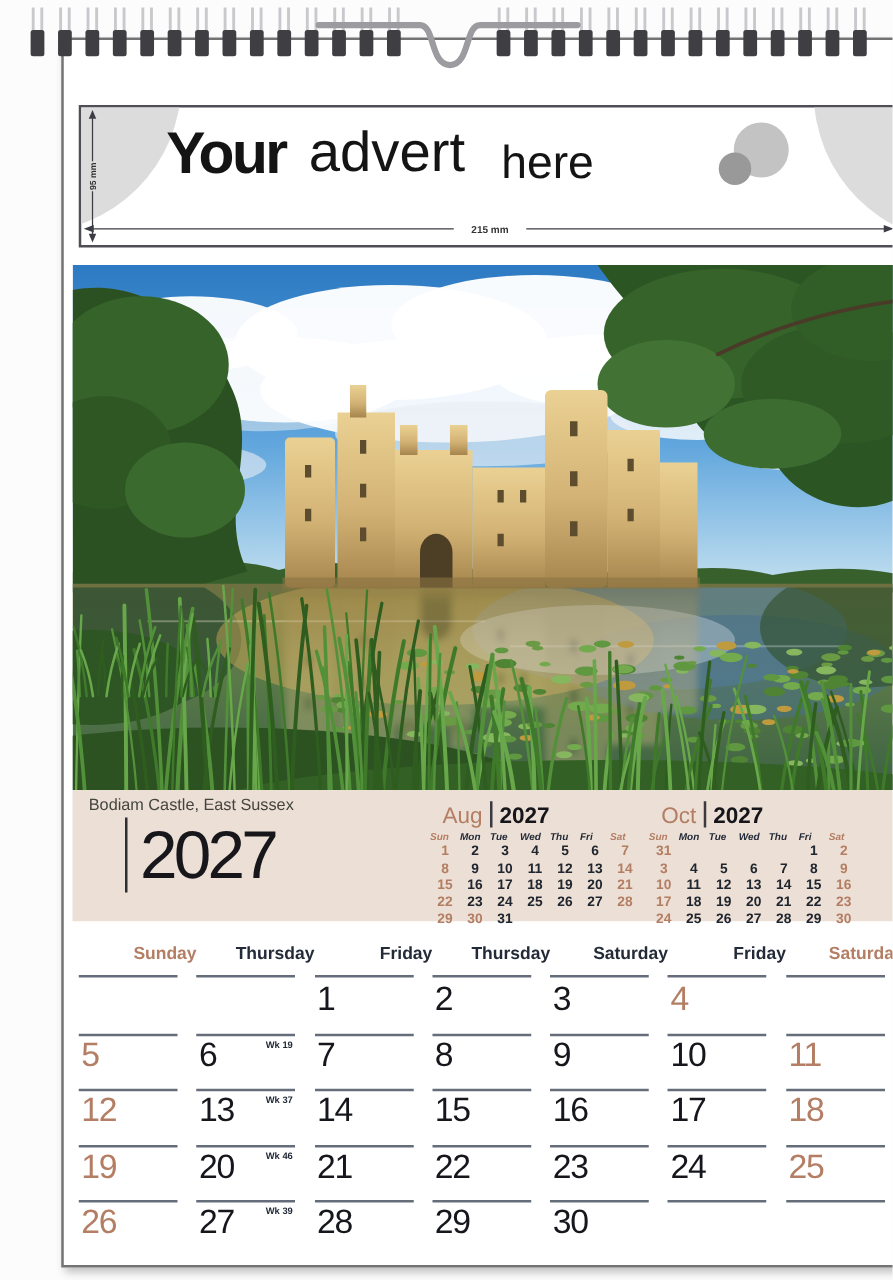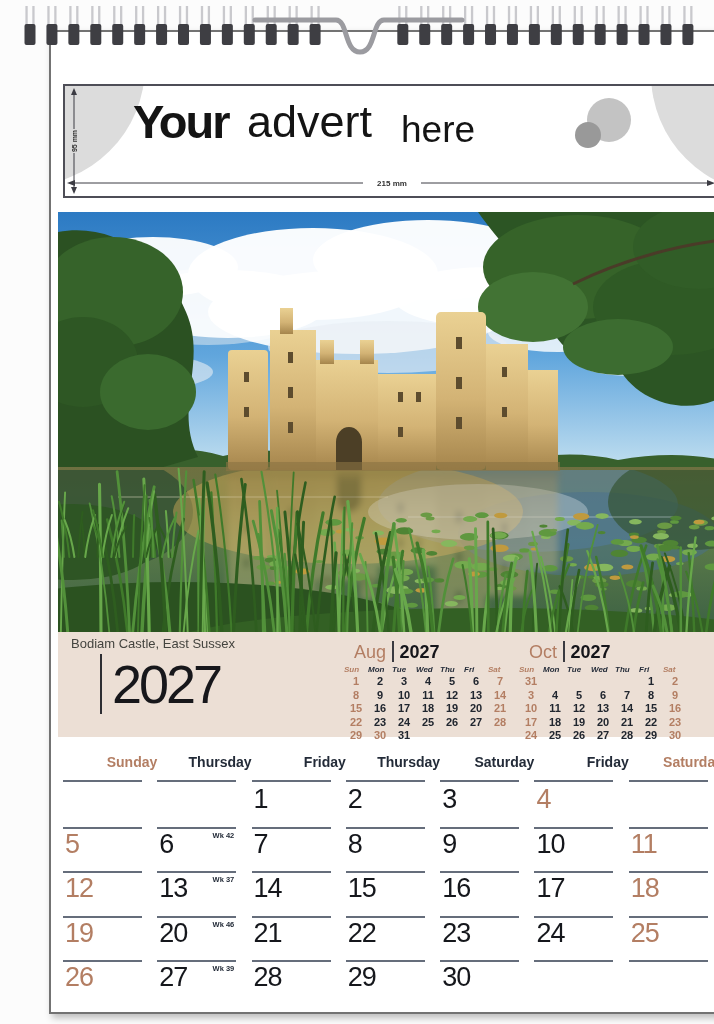--- a/index.html
+++ b/index.html
@@ -649,21 +649,21 @@
         <div class="g-row g-week">
           <div class="gw-cell we"><span class="date"></span></div>
           <div class="gw-cell"><span class="date"></span></div>
           <div class="gw-cell"><span class="date">1</span></div>
           <div class="gw-cell"><span class="date">2</span></div>
           <div class="gw-cell"><span class="date">3</span></div>
           <div class="gw-cell we"><span class="date">4</span></div>
         </div>
         <div class="g-row g-week lined">
           <div class="gw-cell we"><span class="date">5</span></div>
-          <div class="gw-cell"><span class="wk">Wk 42</span><span class="date">6</span></div>
+          <div class="gw-cell"><span class="wk">Wk 19</span><span class="date">6</span></div>
           <div class="gw-cell"><span class="date">7</span></div>
           <div class="gw-cell"><span class="date">8</span></div>
           <div class="gw-cell"><span class="date">9</span></div>
           <div class="gw-cell"><span class="date">10</span></div>
           <div class="gw-cell we"><span class="date">11</span></div>
         </div>
         <div class="g-row g-week lined">
           <div class="gw-cell we"><span class="date">12</span></div>
           <div class="gw-cell"><span class="wk">Wk 37</span><span class="date">13</span></div>
           <div class="gw-cell"><span class="date">14</span></div>

